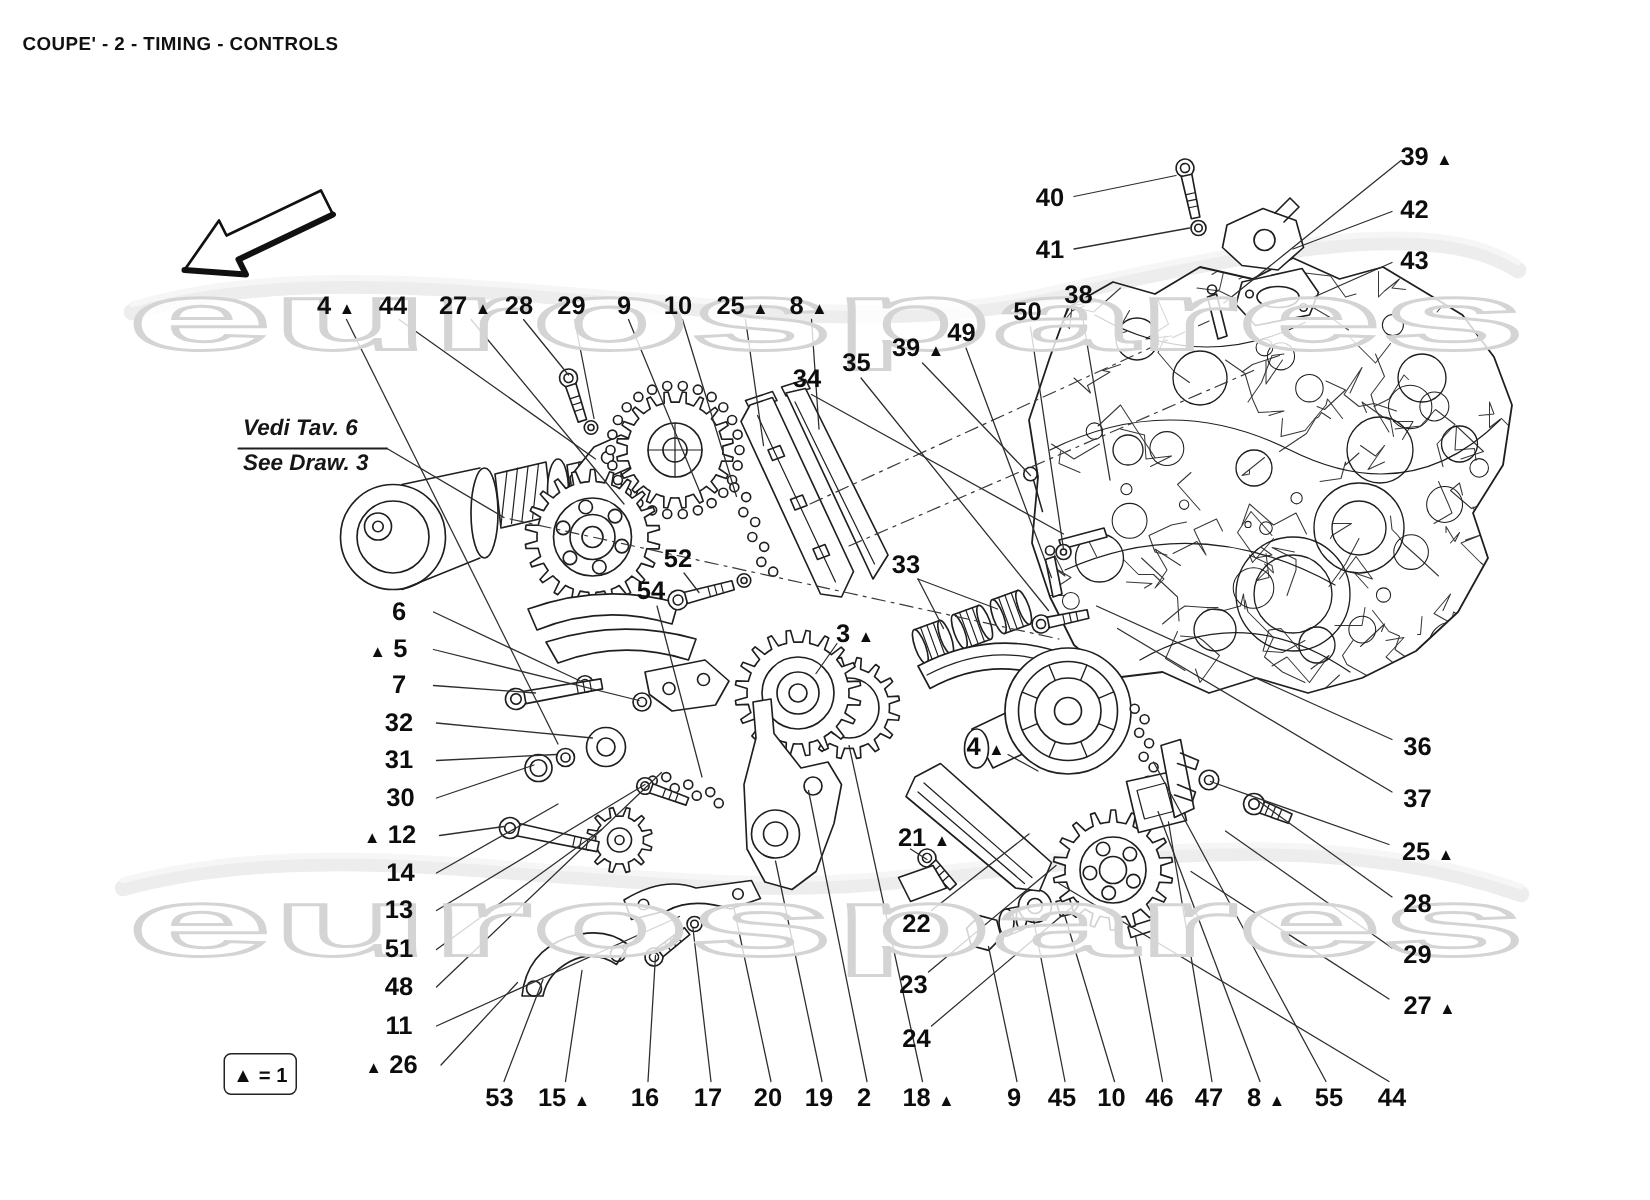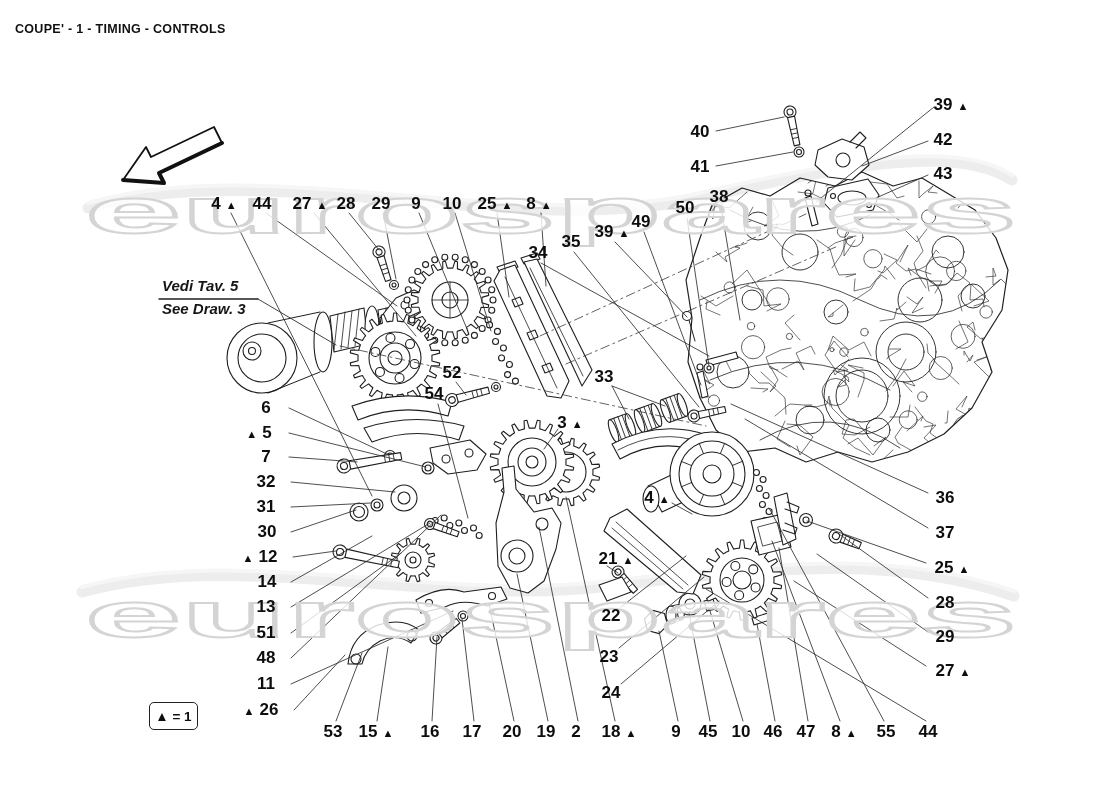--- a/index.html
+++ b/index.html
@@ -607,21 +607,21 @@
         <text x="945" y="608" text-anchor="middle" class="callout"><tspan>28</tspan></text>
         <text x="945" y="642" text-anchor="middle" class="callout"><tspan>29</tspan></text>
         <text x="953" y="676" text-anchor="middle" class="callout"><tspan>27</tspan><tspan dx="5" font-size="11">▲</tspan></text>
       </g>
       <defs>
         <clipPath id="bc">
           <path stroke="#1f1f1f" fill="none" stroke-width="1.1" stroke-linecap="round" stroke-linejoin="round" d="M700,238L712,205L742,188L770,196L800,178L835,186L862,172L893,186L922,178L952,196L975,210L996,238L1008,270L1002,310L982,342L992,372L972,408L944,434L908,452L872,462L838,452L806,462L775,448L742,452L716,430L700,398L688,362L692,318L686,280Z"></path>
         </clipPath>
       </defs>
     </svg>
-  <div class="page-title">COUPE' - 1 - TIMING - CONTROLS</div>
+  <div class="page-title">COUPE' - 2 - TIMING - CONTROLS</div>
   <div class="refnote">
-    <div class="r1">Vedi Tav. 5</div>
+    <div class="r1">Vedi Tav. 6</div>
     <div class="r2">See Draw. 3</div>
   </div>
   <div class="legend">
     <span>▲ = 1</span>
   </div>
 </div>
 
 </body></html>

